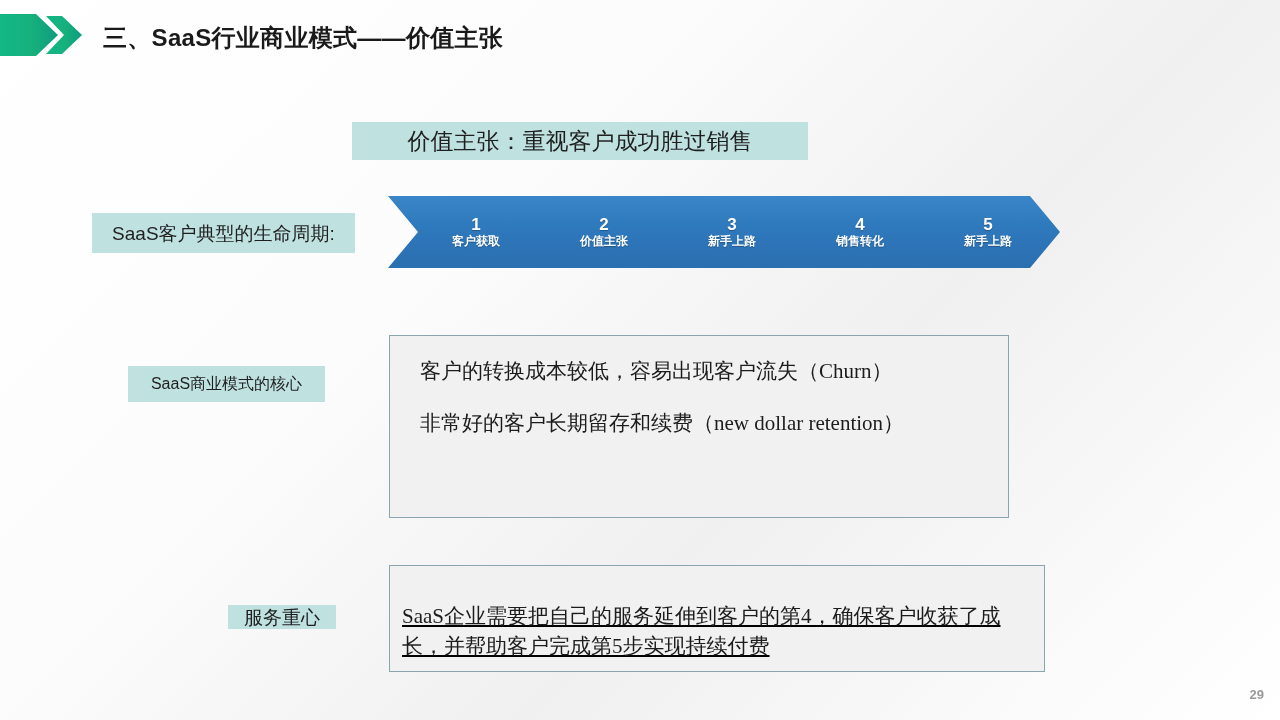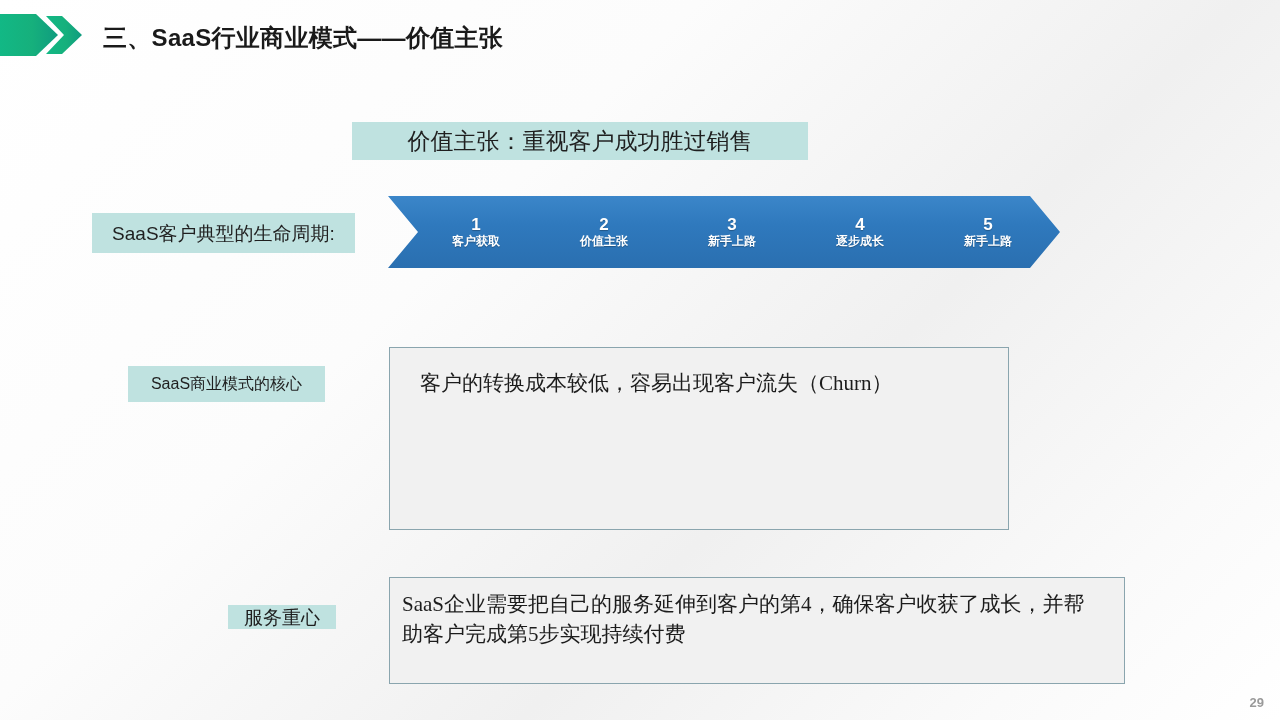--- a/index.html
+++ b/index.html
@@ -141,21 +141,20 @@
   .chev-2 { left: 256px; }
   .chev-3 { left: 384px; }
   .chev-4 { left: 512px; }
 
   
   .box {
     position: absolute;
     background: #f1f1f1;
     border: 1.5px solid #8aa5ae;
     box-sizing: border-box;
-    margin-top: 12px;
   }
 
   .box-core {
     left: 389px;
     top: 335px;
     width: 620px;
     height: 183px;
     padding: 22px 0 0 30px;
   }
 
@@ -165,37 +164,38 @@
     color: #1c1c1c;
     line-height: 1.25;
     margin-bottom: 26px;
     white-space: nowrap;
   }
   .box-core .line:last-child { margin-bottom: 0; }
 
   .box-service {
     left: 389px;
     top: 565px;
-    width: 736px;
+    width: 656px;
     height: 107px;
-    padding: 12px 26px 0 12px;
+    padding: 36px 26px 0 12px;
+    text-decoration: underline;
   }
 
   .box-service .para {
     font-family: "Liberation Serif", "DejaVu Serif", serif;
     font-size: 21px;
     color: #1c1c1c;
     line-height: 1.42;
   }
 
   
   .page-num {
     position: absolute;
     right: 16px;
-    bottom: 10px;
+    bottom: 18px;
     font-size: 13px;
     font-weight: bold;
     color: #9a9a9a;
   }
 </style>
 </head>
 <body>
 
 <div class="slide">
 
@@ -226,32 +226,33 @@
     <div class="chev chev-1">
       <span class="num">2</span>
       <span class="lbl">价值主张</span>
     </div>
     <div class="chev chev-2">
       <span class="num">3</span>
       <span class="lbl">新手上路</span>
     </div>
     <div class="chev chev-3">
       <span class="num">4</span>
-      <span class="lbl">逐步成长</span>
+      <span class="lbl">销售转化</span>
     </div>
     <div class="chev chev-4">
       <span class="num">5</span>
       <span class="lbl">新手上路</span>
     </div>
   </div>
 
   <div class="chip chip-core">SaaS商业模式的核心</div>
 
   <div class="box box-core">
     <div class="line">客户的转换成本较低，容易出现客户流失（Churn）</div>
+    <div class="line">非常好的客户长期留存和续费（new dollar retention）</div>
   </div>
 
   <div class="chip chip-service">服务重心</div>
 
   <div class="box box-service">
     <div class="para">SaaS企业需要把自己的服务延伸到客户的第4，确保客户收获了成长，并帮助客户完成第5步实现持续付费</div>
   </div>
 
   <div class="page-num">29</div>
 

